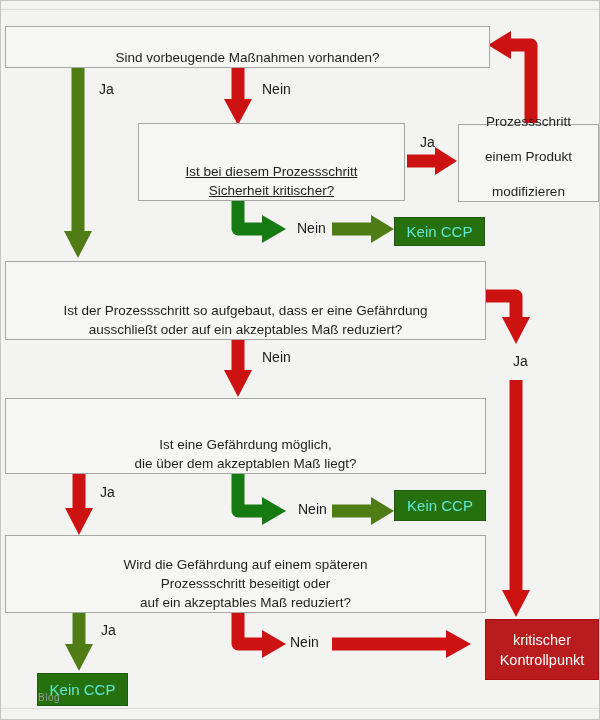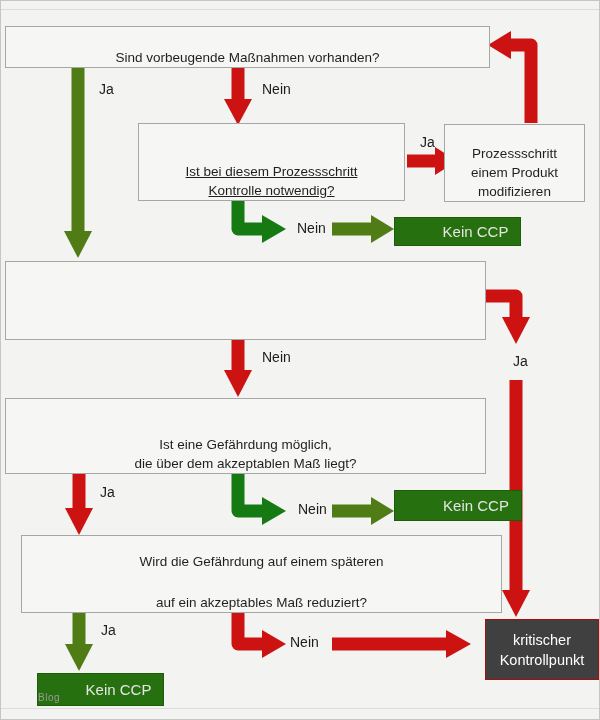--- a/index.html
+++ b/index.html
@@ -20,25 +20,25 @@
     border:1px solid #a6a6a4;
     display:flex;flex-direction:column;justify-content:flex-end;align-items:center;
     text-align:center;
     font-size:13.5px;line-height:19px;color:#1f1f1f;
   }
   .gbox{
     position:absolute;
     background:#26700f;
     border:1px solid #1c5c0a;
     display:flex;justify-content:center;align-items:center;
-    color:#e5e5e5;font-size:15px;padding-left:36px;
+    color:#5eead4;font-size:15px;
   }
   .rbox{
     position:absolute;
-    background:#404040;
+    background:#b91c1c;
     border:1px solid #a80e0e;
     display:flex;flex-direction:column;justify-content:center;align-items:center;
     color:#ffffff;font-size:14.5px;line-height:20px;text-align:center;
   }
   .lbl{position:absolute;font-size:14px;color:#1c1c1c;margin-left:8px;}
   .watermark{position:absolute;font-size:10px;color:#9a9a9a;letter-spacing:.5px;margin-top:28px;}
 </style>
 </head>
 <body>
 
@@ -124,39 +124,42 @@
       <polygon points="445,629 445,657 470,643" fill="#cc1312"></polygon>
     </g>
   </svg>
 
   <div class="qbox" style="left:4px;top:25px;width:483px;height:40px;">
     <div>Sind vorbeugende Maßnahmen vorhanden?</div>
   </div>
 
   <div class="qbox" style="left:137px;top:122px;width:265px;height:76px;text-decoration:underline;">
     <div>Ist bei diesem Prozessschritt</div>
-    <div>Kontrolle notwendig?</div>
+    <div>Sicherheit kritischer?</div>
   </div>
 
-  <div class="qbox" style="left:443px;top:123px;width:139px;height:76px;">
+  <div class="qbox" style="left:457px;top:123px;width:139px;height:76px;gap:16px;">
     <div>Prozessschritt</div>
     <div>einem Produkt</div>
     <div>modifizieren</div>
   </div>
 
   <div class="qbox" style="left:4px;top:260px;width:479px;height:77px;">
+    <div>Ist der Prozessschritt so aufgebaut, dass er eine Gefährdung</div>
+    <div>ausschließt oder auf ein akzeptables Maß reduziert?</div>
   </div>
 
   <div class="qbox" style="left:4px;top:397px;width:479px;height:74px;">
     <div>Ist eine Gefährdung möglich,</div>
     <div>die über dem akzeptablen Maß liegt?</div>
   </div>
 
-  <div class="qbox" style="left:20px;top:534px;width:479px;height:76px;gap:22px;">
+  <div class="qbox" style="left:4px;top:534px;width:479px;height:76px;">
     <div>Wird die Gefährdung auf einem späteren</div>
+    <div>Prozessschritt beseitigt oder</div>
     <div>auf ein akzeptables Maß reduziert?</div>
   </div>
 
   <div class="gbox" style="left:393px;top:216px;width:89px;height:27px;">
     <span>Kein CCP</span>
   </div>
 
   <div class="gbox" style="left:393px;top:489px;width:90px;height:29px;">
     <span>Kein CCP</span>
   </div>

